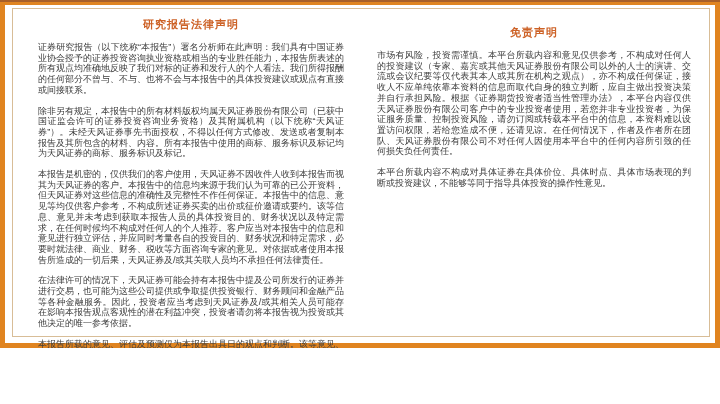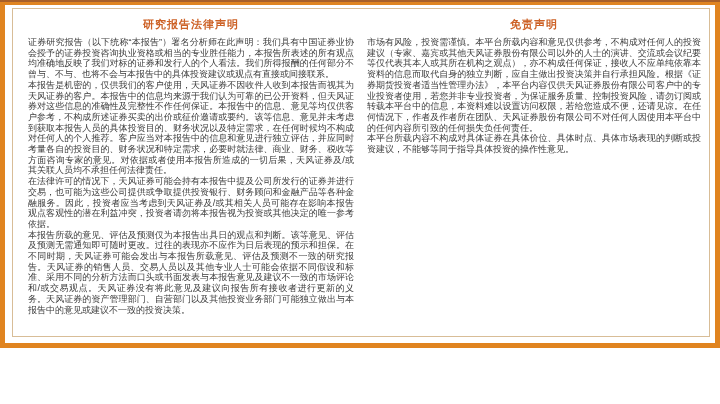--- a/index.html
+++ b/index.html
@@ -28,23 +28,23 @@
   .col-left{left:28px;width:326px;}
   .col-right{left:367px;width:334px;}
   .section-title{
     margin:0 0 5px 0;
     font-size:11px;
     font-weight:bold;
     color:#cd6227;
     text-align:center;
     letter-spacing:1px;
   }
-  .section-title.disclaimer-title{}
+  .section-title.disclaimer-title{margin-top:8px;}
   .body-text{
-    margin:0;
+    margin:10px;
     font-size:9px;
     line-height:10.7px;
     color:#3b3b3b;
     text-align:justify;
     text-justify:inter-ideograph;
     word-break:break-all;
   }
   .watermark{
     position:absolute;
     left:552px;top:353px;
@@ -81,20 +81,21 @@
 <body>
 
 <div class="page">
   <div class="top-shade"></div>
   <div class="sheet"></div>
   <div class="inner-frame"></div>
 
   <div class="col col-left">
     <h2 class="section-title">研究报告法律声明</h2>
     <p class="body-text">证券研究报告（以下统称“本报告”）署名分析师在此声明：我们具有中国证券业协会授予的证券投资咨询执业资格或相当的专业胜任能力，本报告所表述的所有观点均准确地反映了我们对标的证券和发行人的个人看法。我们所得报酬的任何部分不曾与、不与、也将不会与本报告中的具体投资建议或观点有直接或间接联系。</p>
+    <p class="body-text">除非另有规定，本报告中的所有材料版权均属天风证券股份有限公司（已获中国证监会许可的证券投资咨询业务资格）及其附属机构（以下统称“天风证券”）。未经天风证券事先书面授权，不得以任何方式修改、发送或者复制本报告及其所包含的材料、内容。所有本报告中使用的商标、服务标识及标记均为天风证券的商标、服务标识及标记。</p>
     <p class="body-text">本报告是机密的，仅供我们的客户使用，天风证券不因收件人收到本报告而视其为天风证券的客户。本报告中的信息均来源于我们认为可靠的已公开资料，但天风证券对这些信息的准确性及完整性不作任何保证。本报告中的信息、意见等均仅供客户参考，不构成所述证券买卖的出价或征价邀请或要约。该等信息、意见并未考虑到获取本报告人员的具体投资目的、财务状况以及特定需求，在任何时候均不构成对任何人的个人推荐。客户应当对本报告中的信息和意见进行独立评估，并应同时考量各自的投资目的、财务状况和特定需求，必要时就法律、商业、财务、税收等方面咨询专家的意见。对依据或者使用本报告所造成的一切后果，天风证券及/或其关联人员均不承担任何法律责任。</p>
     <p class="body-text">在法律许可的情况下，天风证券可能会持有本报告中提及公司所发行的证券并进行交易，也可能为这些公司提供或争取提供投资银行、财务顾问和金融产品等各种金融服务。因此，投资者应当考虑到天风证券及/或其相关人员可能存在影响本报告观点客观性的潜在利益冲突，投资者请勿将本报告视为投资或其他决定的唯一参考依据。</p>
     <p class="body-text">本报告所载的意见、评估及预测仅为本报告出具日的观点和判断。该等意见、评估及预测无需通知即可随时更改。过往的表现亦不应作为日后表现的预示和担保。在不同时期，天风证券可能会发出与本报告所载意见、评估及预测不一致的研究报告。天风证券的销售人员、交易人员以及其他专业人士可能会依据不同假设和标准、采用不同的分析方法而口头或书面发表与本报告意见及建议不一致的市场评论和/或交易观点。天风证券没有将此意见及建议向报告所有接收者进行更新的义务。天风证券的资产管理部门、自营部门以及其他投资业务部门可能独立做出与本报告中的意见或建议不一致的投资决策。</p>
   </div>
 
   <div class="col col-right">
 
     <h2 class="section-title disclaimer-title">免责声明</h2>
     <p class="body-text">市场有风险，投资需谨慎。本平台所载内容和意见仅供参考，不构成对任何人的投资建议（专家、嘉宾或其他天风证券股份有限公司以外的人士的演讲、交流或会议纪要等仅代表其本人或其所在机构之观点），亦不构成任何保证，接收人不应单纯依靠本资料的信息而取代自身的独立判断，应自主做出投资决策并自行承担风险。根据《证券期货投资者适当性管理办法》，本平台内容仅供天风证券股份有限公司客户中的专业投资者使用，若您并非专业投资者，为保证服务质量、控制投资风险，请勿订阅或转载本平台中的信息，本资料难以设置访问权限，若给您造成不便，还请见谅。在任何情况下，作者及作者所在团队、天风证券股份有限公司不对任何人因使用本平台中的任何内容所引致的任何损失负任何责任。</p>
     <p class="body-text">本平台所载内容不构成对具体证券在具体价位、具体时点、具体市场表现的判断或投资建议，不能够等同于指导具体投资的操作性意见。</p>

